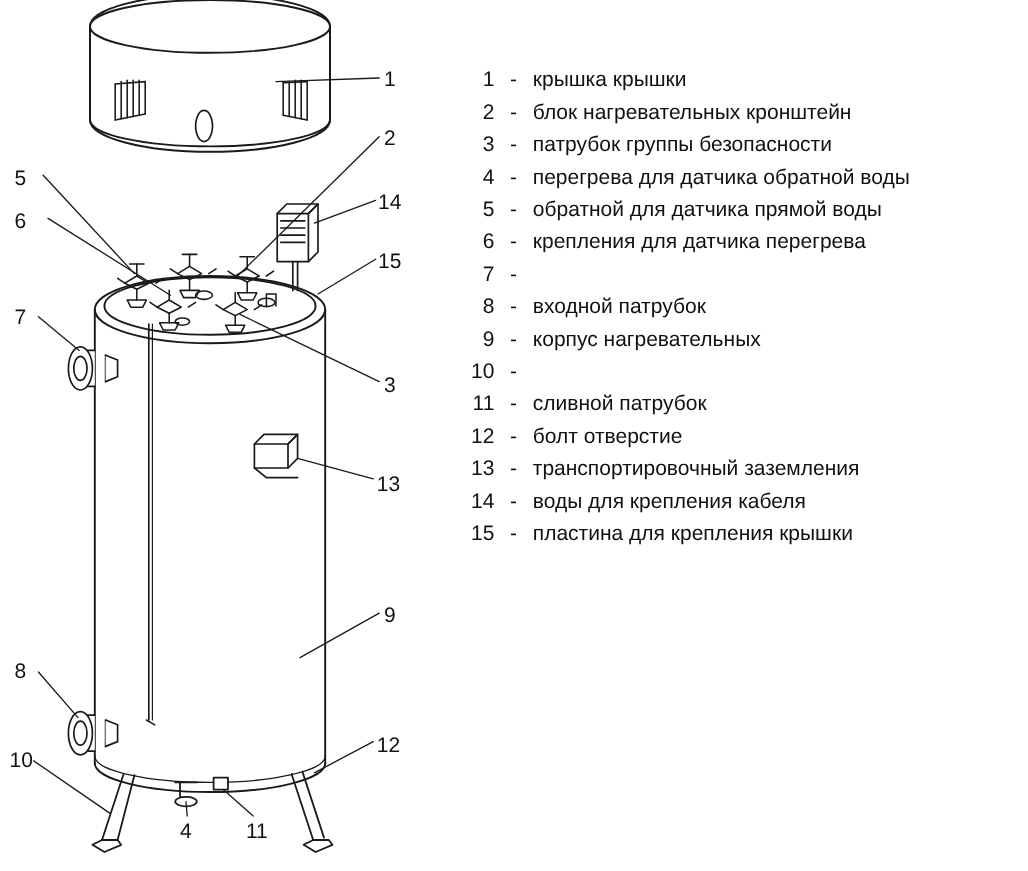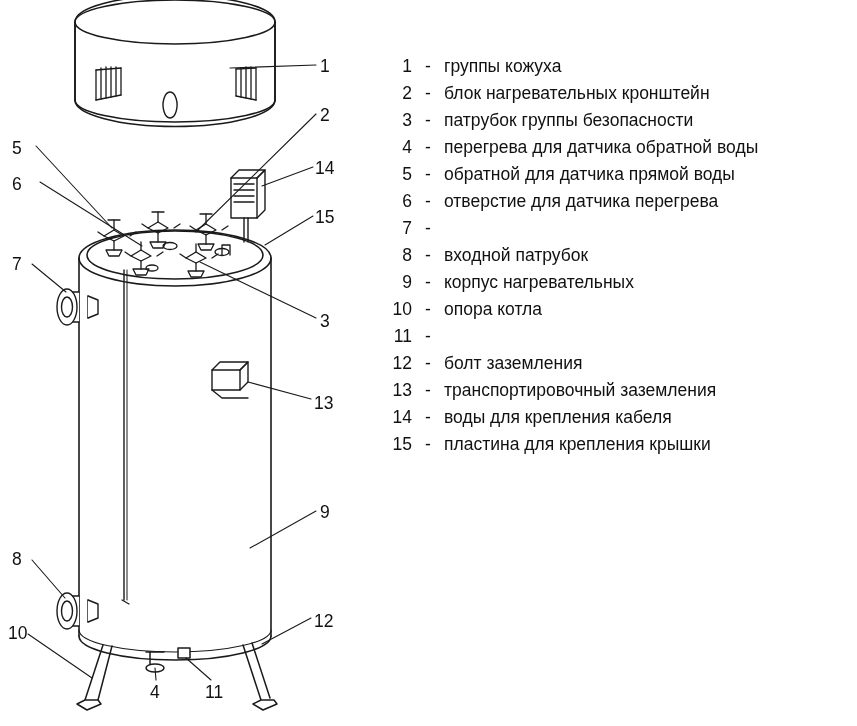--- a/index.html
+++ b/index.html
@@ -249,21 +249,21 @@
       <div class="callout" style="left: 314px; top: 613px;">12</div>
       <div class="callout" style="left: 8px; top: 625px;">10</div>
       <div class="callout" style="left: 150px; top: 684px;">4</div>
       <div class="callout" style="left: 205px; top: 684px;">11</div>
     </div>
 
   <div class="legend" id="legend">
       <div class="legend-row">
         <span class="legend-num">1</span>
         <span class="legend-dash">-</span>
-        <span class="legend-text">группы кожуха</span>
+        <span class="legend-text">крышка крышки</span>
       </div>
       <div class="legend-row">
         <span class="legend-num">2</span>
         <span class="legend-dash">-</span>
         <span class="legend-text">блок нагревательных кронштейн</span>
       </div>
       <div class="legend-row">
         <span class="legend-num">3</span>
         <span class="legend-dash">-</span>
         <span class="legend-text">патрубок группы безопасности</span>
@@ -274,49 +274,49 @@
         <span class="legend-text">перегрева для датчика обратной воды</span>
       </div>
       <div class="legend-row">
         <span class="legend-num">5</span>
         <span class="legend-dash">-</span>
         <span class="legend-text">обратной для  датчика прямой воды</span>
       </div>
       <div class="legend-row">
         <span class="legend-num">6</span>
         <span class="legend-dash">-</span>
-        <span class="legend-text">отверстие для датчика перегрева</span>
+        <span class="legend-text">крепления для датчика перегрева</span>
       </div>
       <div class="legend-row">
         <span class="legend-num">7</span>
         <span class="legend-dash">-</span>
       </div>
       <div class="legend-row">
         <span class="legend-num">8</span>
         <span class="legend-dash">-</span>
         <span class="legend-text">входной патрубок</span>
       </div>
       <div class="legend-row">
         <span class="legend-num">9</span>
         <span class="legend-dash">-</span>
         <span class="legend-text">корпус  нагревательных</span>
       </div>
       <div class="legend-row">
         <span class="legend-num">10</span>
         <span class="legend-dash">-</span>
-        <span class="legend-text">опора котла</span>
       </div>
       <div class="legend-row">
         <span class="legend-num">11</span>
         <span class="legend-dash">-</span>
+        <span class="legend-text">сливной патрубок</span>
       </div>
       <div class="legend-row">
         <span class="legend-num">12</span>
         <span class="legend-dash">-</span>
-        <span class="legend-text">болт заземления</span>
+        <span class="legend-text">болт отверстие</span>
       </div>
       <div class="legend-row">
         <span class="legend-num">13</span>
         <span class="legend-dash">-</span>
         <span class="legend-text">транспортировочный заземления</span>
       </div>
       <div class="legend-row">
         <span class="legend-num">14</span>
         <span class="legend-dash">-</span>
         <span class="legend-text">воды для крепления кабеля</span>

